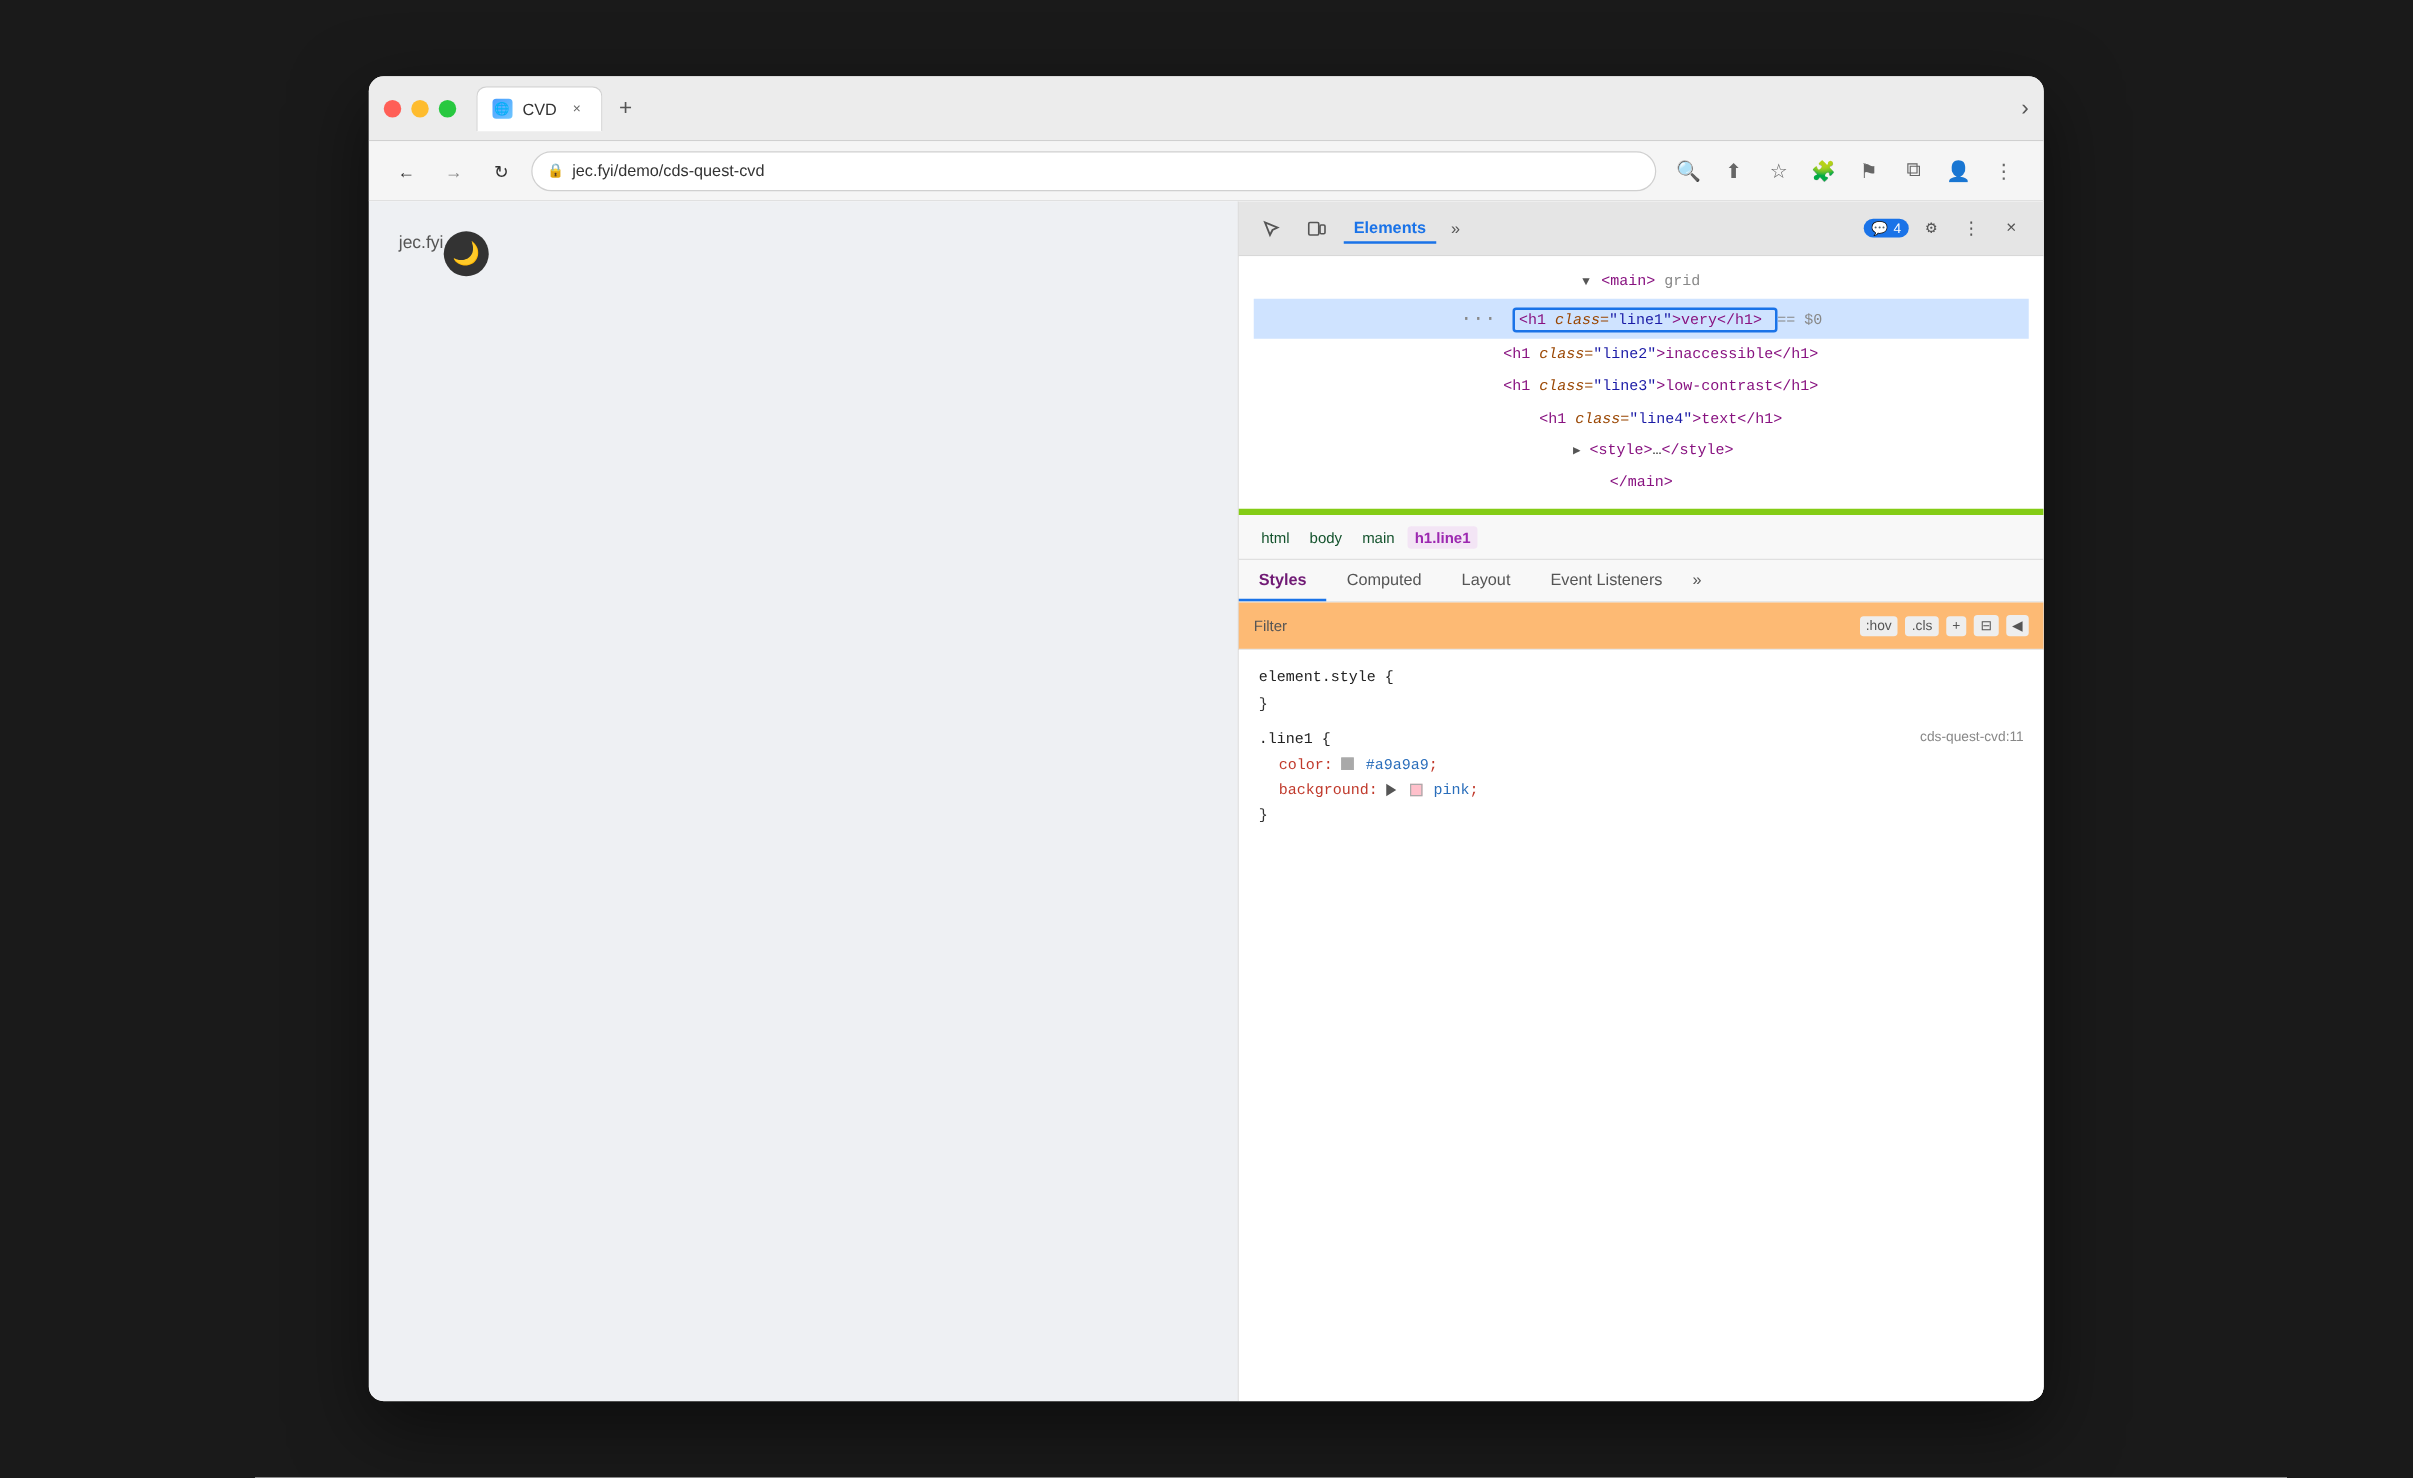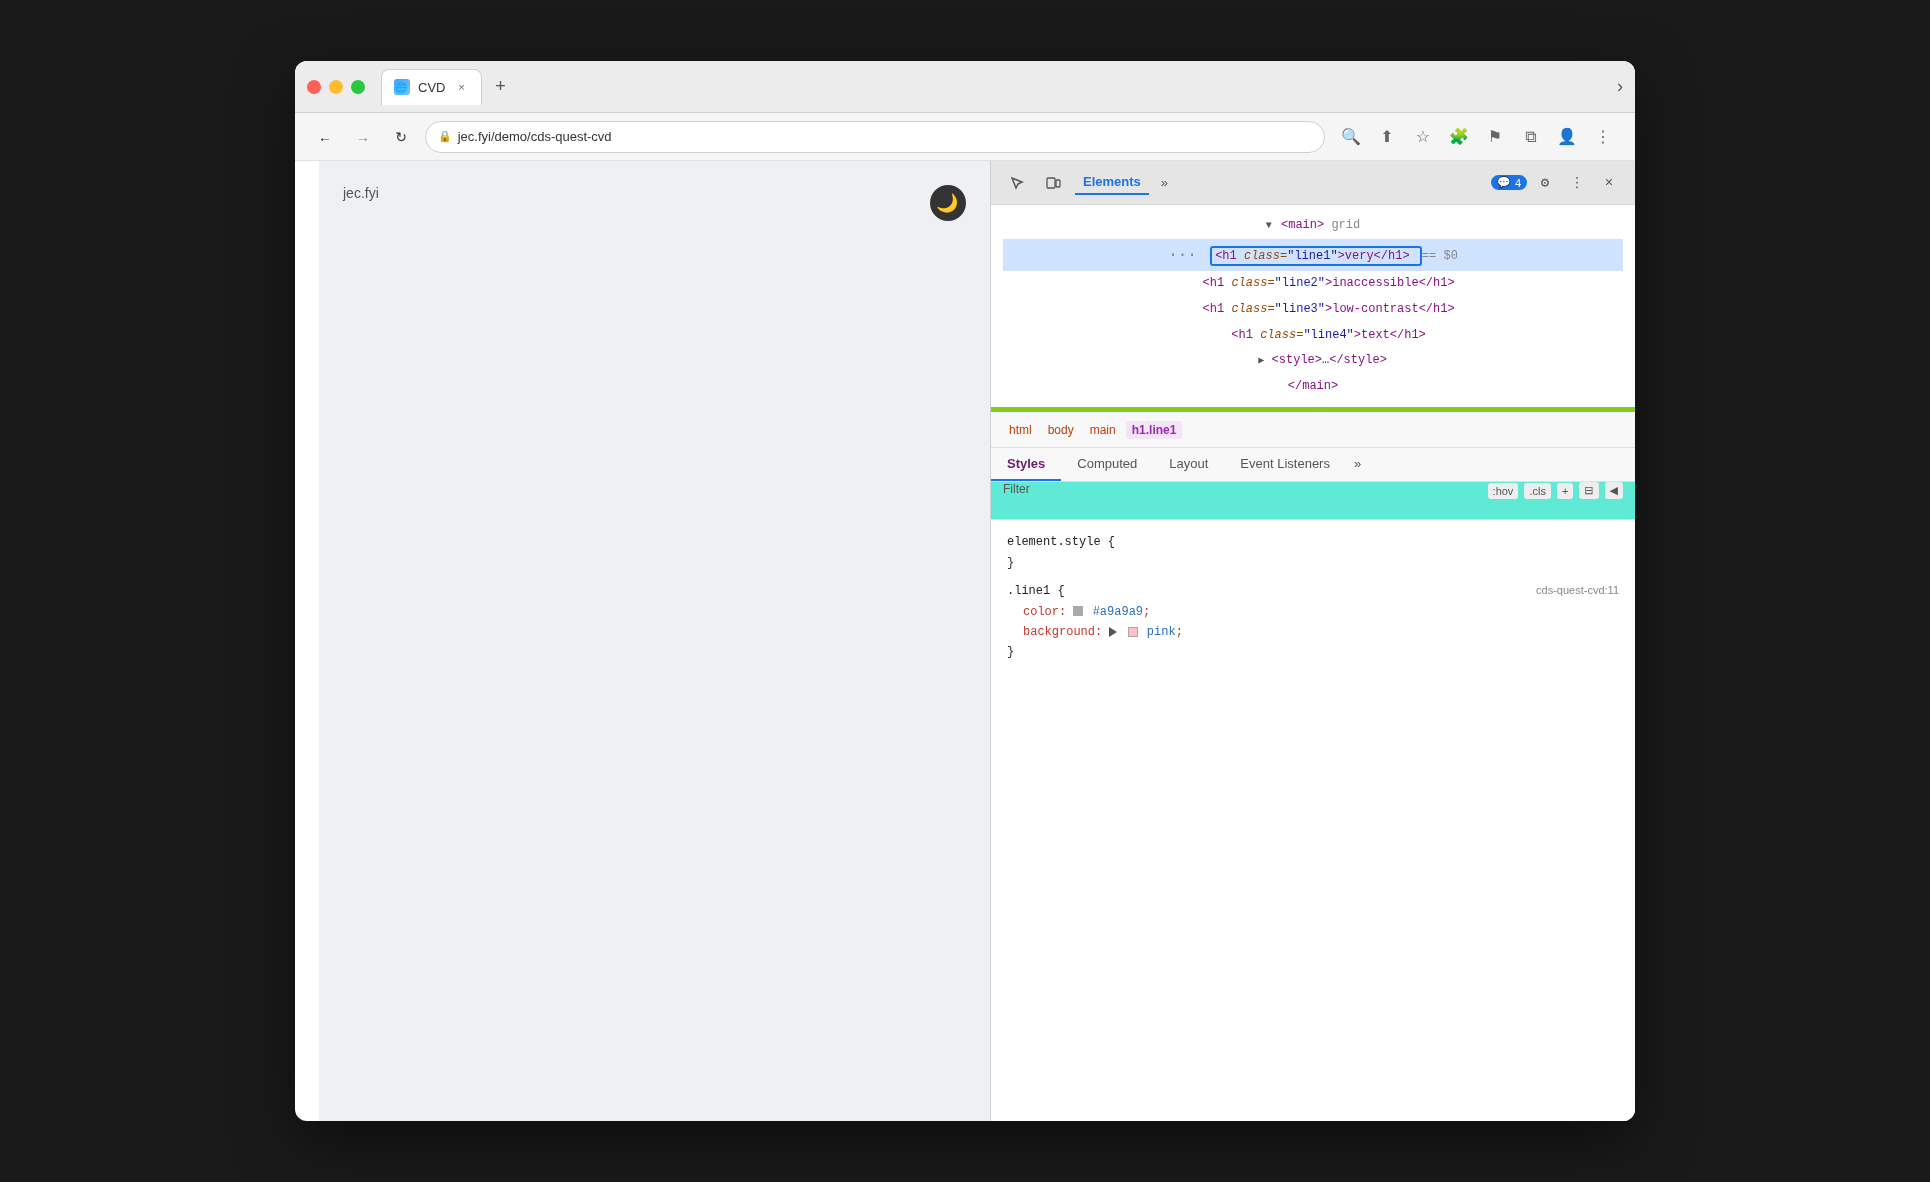--- a/index.html
+++ b/index.html
@@ -161,24 +161,23 @@
     .main-area {
       display: flex;
       flex: 1;
       overflow: hidden;
     }
     
     .page-content {
       flex: 1;
       background: #eef0f3;
       display: flex;
-      flex-direction: column;
+      flex-direction: row;
       padding: 24px;
       position: relative;
-      margin-left: 24px;
     }
     .page-header {
       font-size: 14px;
       color: #555;
       margin-bottom: 30px;
     }
     .text-items {
       display: flex;
       flex-direction: column;
       align-items: flex-start;
@@ -307,21 +306,21 @@
       display: flex;
       align-items: center;
       padding: 0 12px;
       gap: 4px;
       border-bottom: 1px solid #e0e0e0;
       font-family: -apple-system, sans-serif;
       font-size: 12px;
       flex-shrink: 0;
     }
     .breadcrumb-item {
-      color: #c2410c;
+      color: #14532d;
       padding: 2px 6px;
       border-radius: 3px;
       cursor: pointer;
     }
     .breadcrumb-item.active {
       color: #9c27b0;
       font-weight: 600;
       background: #f3e5f5;
     }
     
@@ -347,25 +346,25 @@
     .styles-tab-more {
       padding: 8px 8px;
       font-size: 13px;
       color: #555;
       cursor: pointer;
     }
     
     .filter-bar {
       height: 38px;
       display: flex;
-      align-items: flex-start;
+      align-items: center;
       padding: 0 12px;
       gap: 8px;
       border-bottom: 1px solid #e8e8e8;
-      background: #5eead4;
+      background: #fdba74;
       flex-shrink: 0;
     }
     .filter-input {
       flex: 1;
       font-size: 12px;
       color: #555;
       font-family: -apple-system, sans-serif;
     }
     .filter-btn {
       font-size: 11px;

